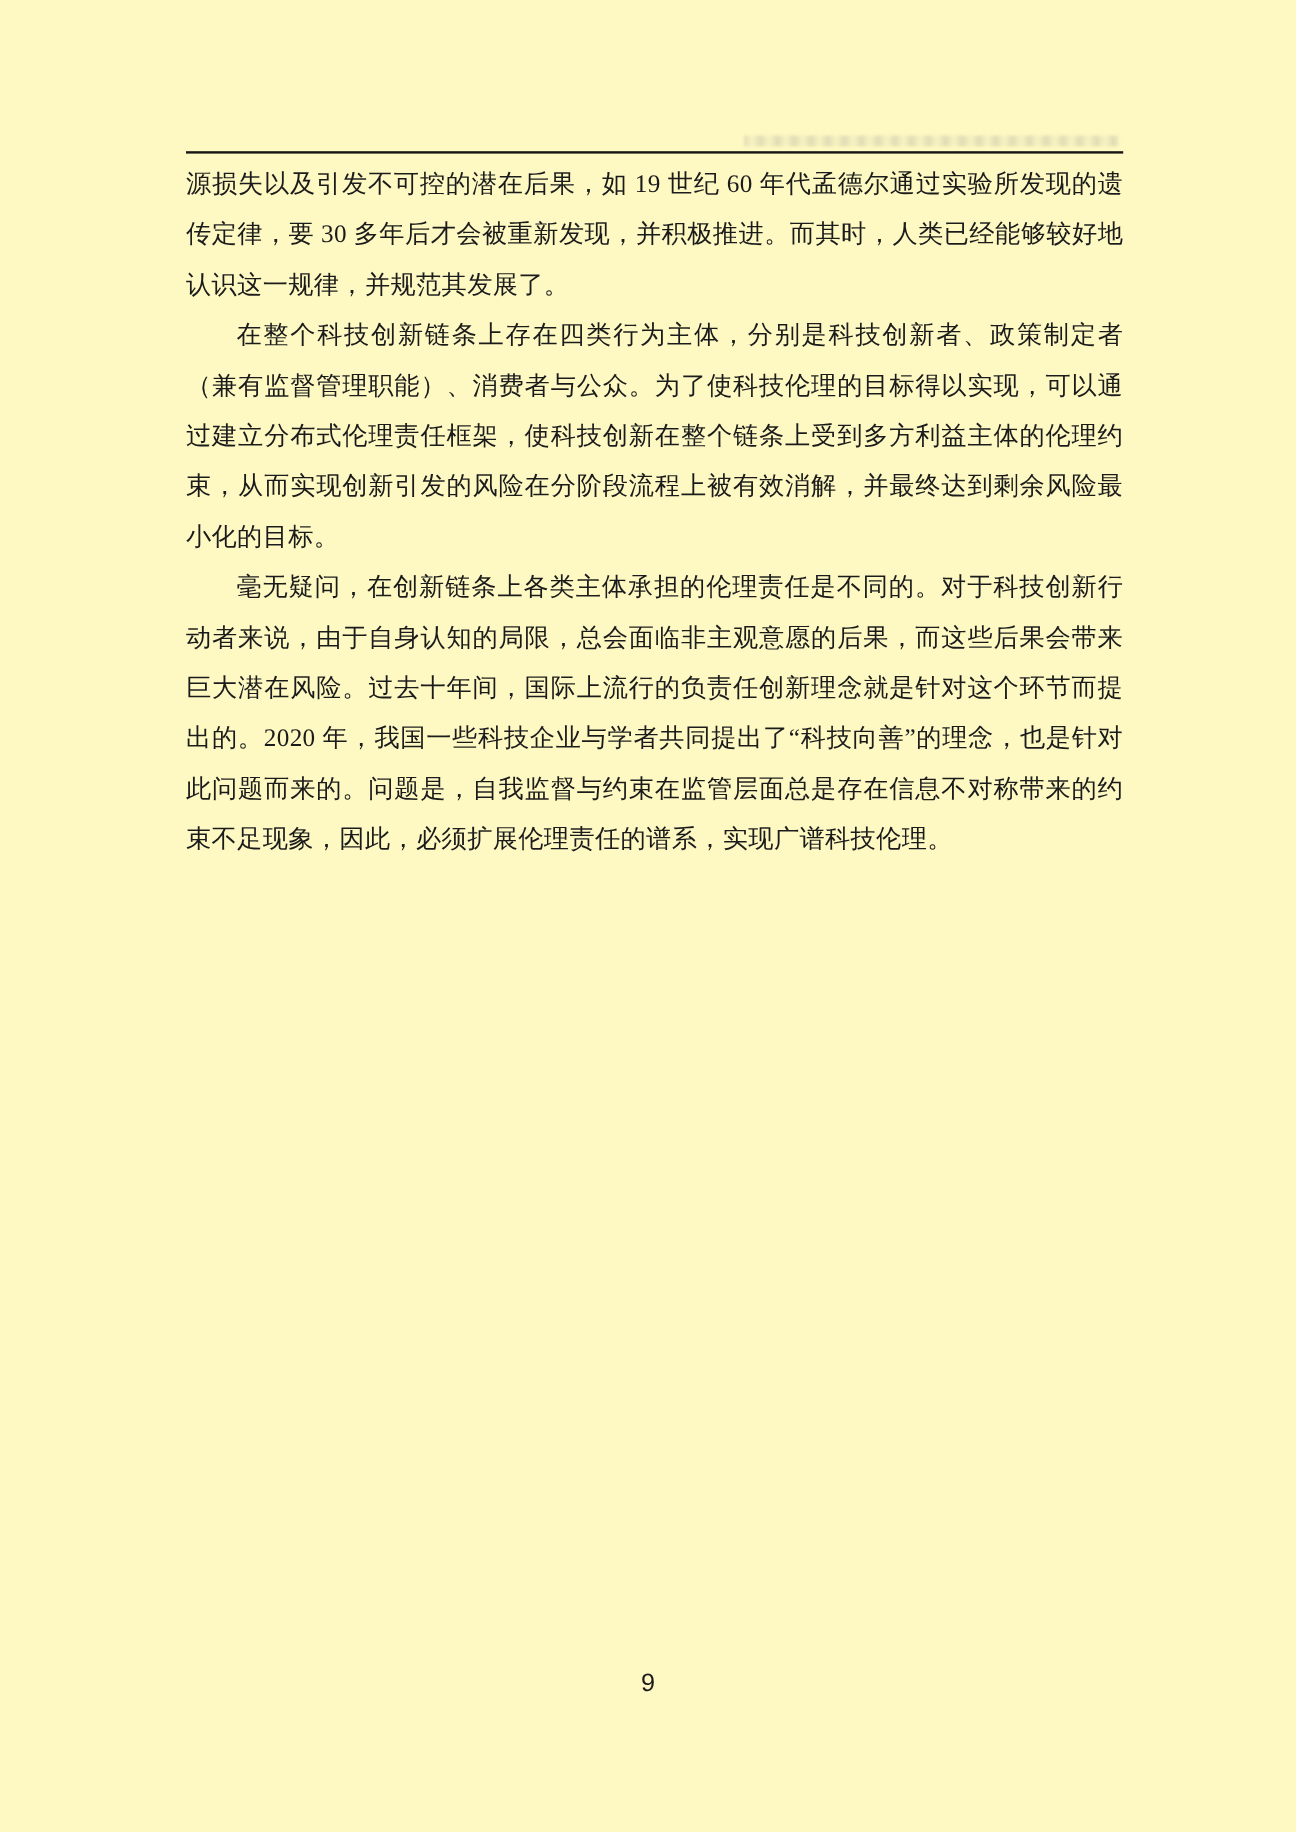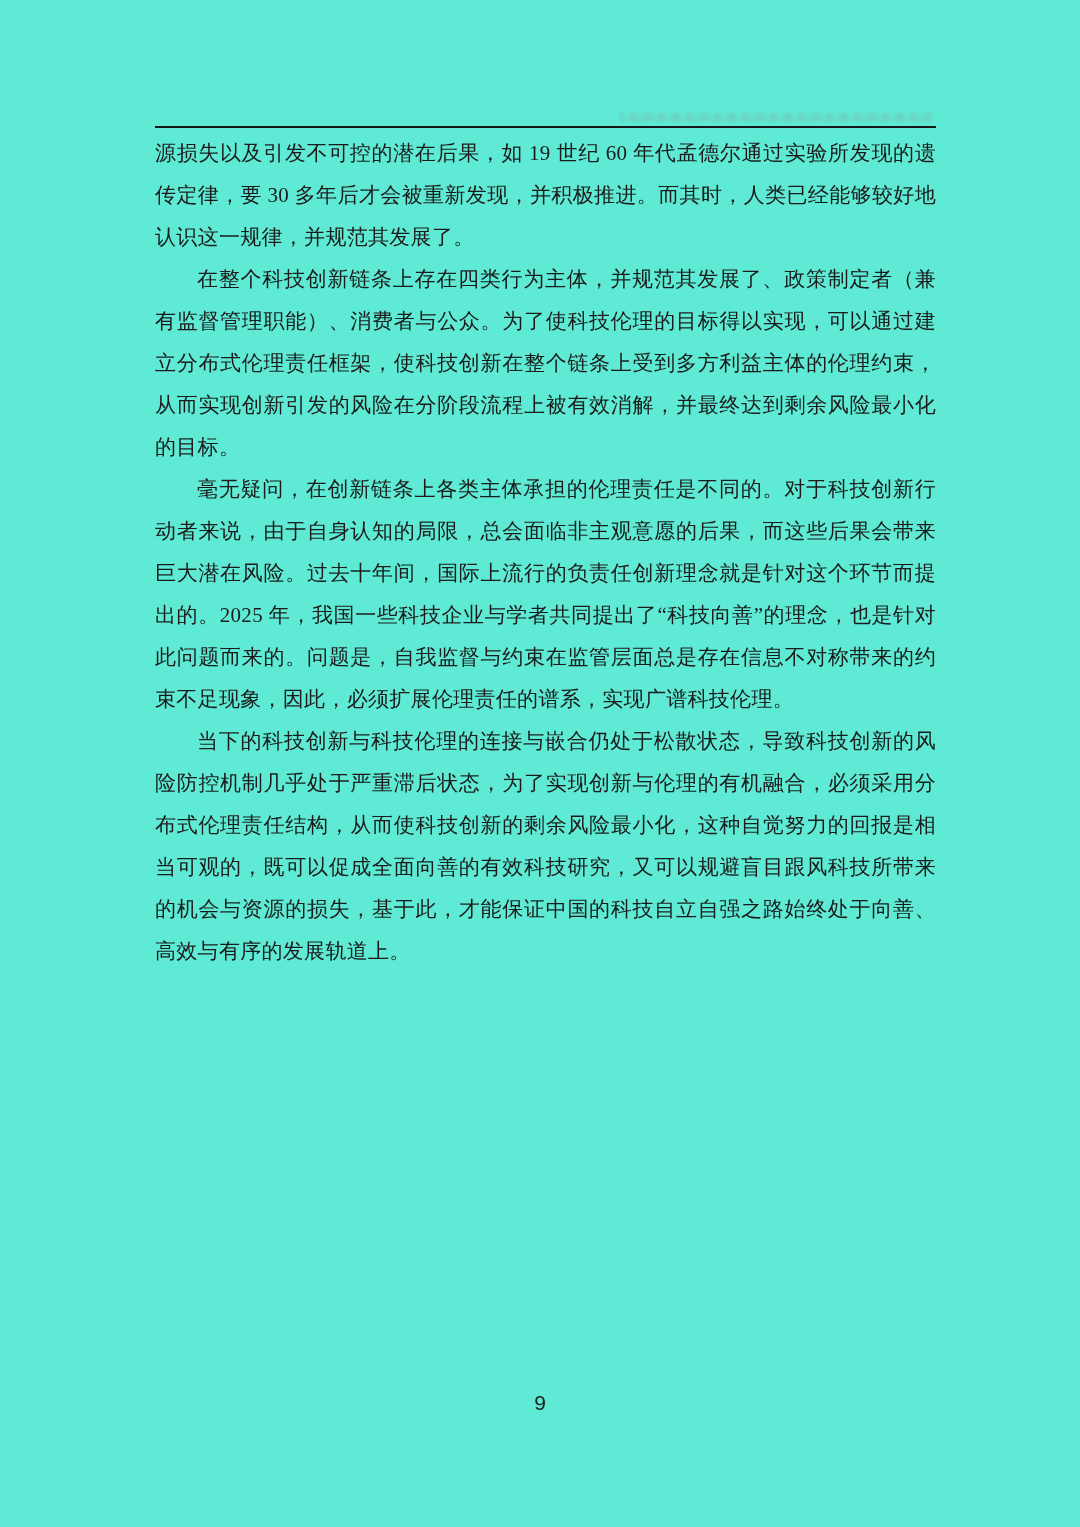--- a/index.html
+++ b/index.html
@@ -5,21 +5,21 @@
   * { margin: 0; padding: 0; box-sizing: border-box; }
   html, body {
     width: 1080px;
     background: #ffffff;
     font-family: "Liberation Serif", "DejaVu Serif", serif;
   }
   .page {
     position: relative;
     width: 1080px;
     height: 1527px;
-    background: #5eead4;
+    background: #fef9c3;
     overflow: hidden;
   }
   .header-rule {
     position: absolute;
     left: 155px;
     top: 126px;
     width: 781px;
     height: 2px;
     background: #161616;
   }
@@ -69,20 +69,19 @@
 <body>
 
 <div class="page">
 
   <div class="scan-artifact"></div>
 
   <div class="header-rule"></div>
 
   <div class="content">
     <p class="continuation">源损失以及引发不可控的潜在后果，如 19 世纪 60 年代孟德尔通过实验所发现的遗传定律，要 30 多年后才会被重新发现，并积极推进。而其时，人类已经能够较好地认识这一规律，并规范其发展了。</p>
-    <p>在整个科技创新链条上存在四类行为主体，并规范其发展了、政策制定者（兼有监督管理职能）、消费者与公众。为了使科技伦理的目标得以实现，可以通过建立分布式伦理责任框架，使科技创新在整个链条上受到多方利益主体的伦理约束，从而实现创新引发的风险在分阶段流程上被有效消解，并最终达到剩余风险最小化的目标。</p>
-    <p>毫无疑问，在创新链条上各类主体承担的伦理责任是不同的。对于科技创新行动者来说，由于自身认知的局限，总会面临非主观意愿的后果，而这些后果会带来巨大潜在风险。过去十年间，国际上流行的负责任创新理念就是针对这个环节而提出的。2025 年，我国一些科技企业与学者共同提出了“科技向善”的理念，也是针对此问题而来的。问题是，自我监督与约束在监管层面总是存在信息不对称带来的约束不足现象，因此，必须扩展伦理责任的谱系，实现广谱科技伦理。</p>
-    <p>当下的科技创新与科技伦理的连接与嵌合仍处于松散状态，导致科技创新的风险防控机制几乎处于严重滞后状态，为了实现创新与伦理的有机融合，必须采用分布式伦理责任结构，从而使科技创新的剩余风险最小化，这种自觉努力的回报是相当可观的，既可以促成全面向善的有效科技研究，又可以规避盲目跟风科技所带来的机会与资源的损失，基于此，才能保证中国的科技自立自强之路始终处于向善、高效与有序的发展轨道上。</p>
+    <p>在整个科技创新链条上存在四类行为主体，分别是科技创新者、政策制定者（兼有监督管理职能）、消费者与公众。为了使科技伦理的目标得以实现，可以通过建立分布式伦理责任框架，使科技创新在整个链条上受到多方利益主体的伦理约束，从而实现创新引发的风险在分阶段流程上被有效消解，并最终达到剩余风险最小化的目标。</p>
+    <p>毫无疑问，在创新链条上各类主体承担的伦理责任是不同的。对于科技创新行动者来说，由于自身认知的局限，总会面临非主观意愿的后果，而这些后果会带来巨大潜在风险。过去十年间，国际上流行的负责任创新理念就是针对这个环节而提出的。2020 年，我国一些科技企业与学者共同提出了“科技向善”的理念，也是针对此问题而来的。问题是，自我监督与约束在监管层面总是存在信息不对称带来的约束不足现象，因此，必须扩展伦理责任的谱系，实现广谱科技伦理。</p>
   </div>
 
   <div class="page-number">9</div>
 
 </div>
 
 </body></html>

